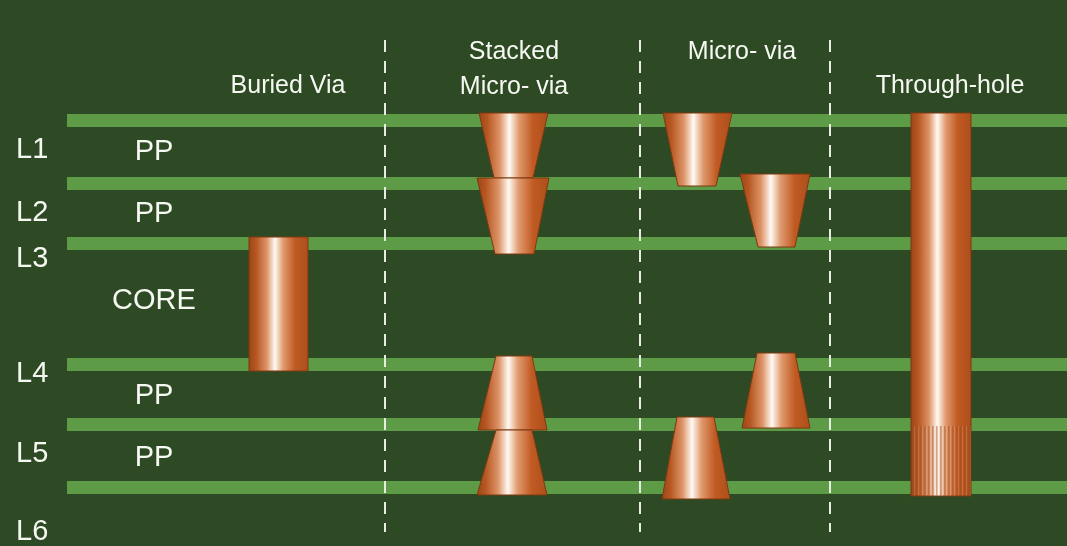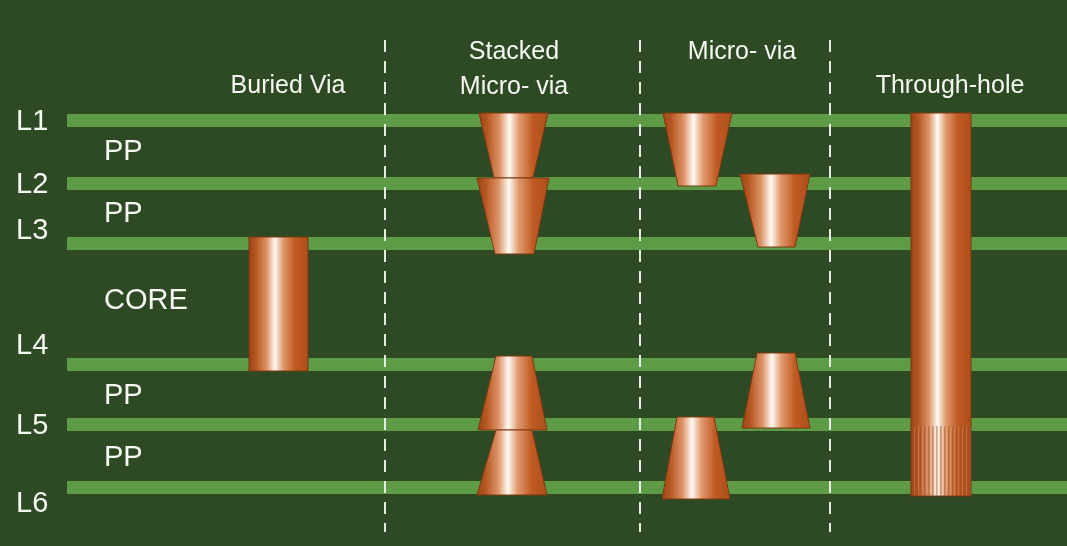--- a/index.html
+++ b/index.html
@@ -13,22 +13,22 @@
   }
   .bar{
     position:absolute;left:67px;width:1000px;height:13px;
     background:#5e9b47;
   }
   .lbl{
     position:absolute;
     font-size:29px;line-height:33px;
     white-space:nowrap;
   }
-  .layer-lbl{left:16px;}
-  .mid-lbl{left:104px;width:100px;text-align:left;}
+  .layer-lbl{left:16px;margin-top:28px;}
+  .mid-lbl{left:104px;width:100px;text-align:center;}
   .title{
     position:absolute;width:220px;text-align:center;
     font-size:25px;line-height:35px;white-space:nowrap;
   }
   .divider{
     position:absolute;top:40px;height:492px;width:2px;
     background:repeating-linear-gradient(to bottom,#e7eee1 0 12px,transparent 12px 21px);
   }
   svg.shapes{position:absolute;left:0;top:0;}
 </style>

